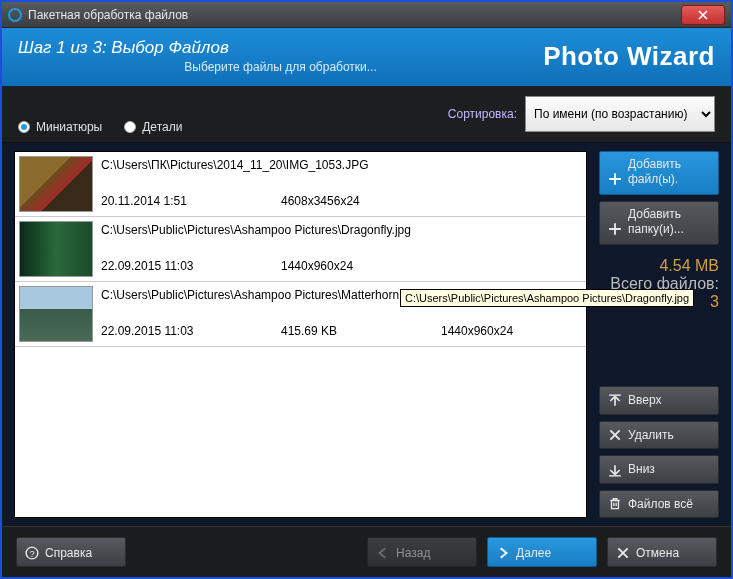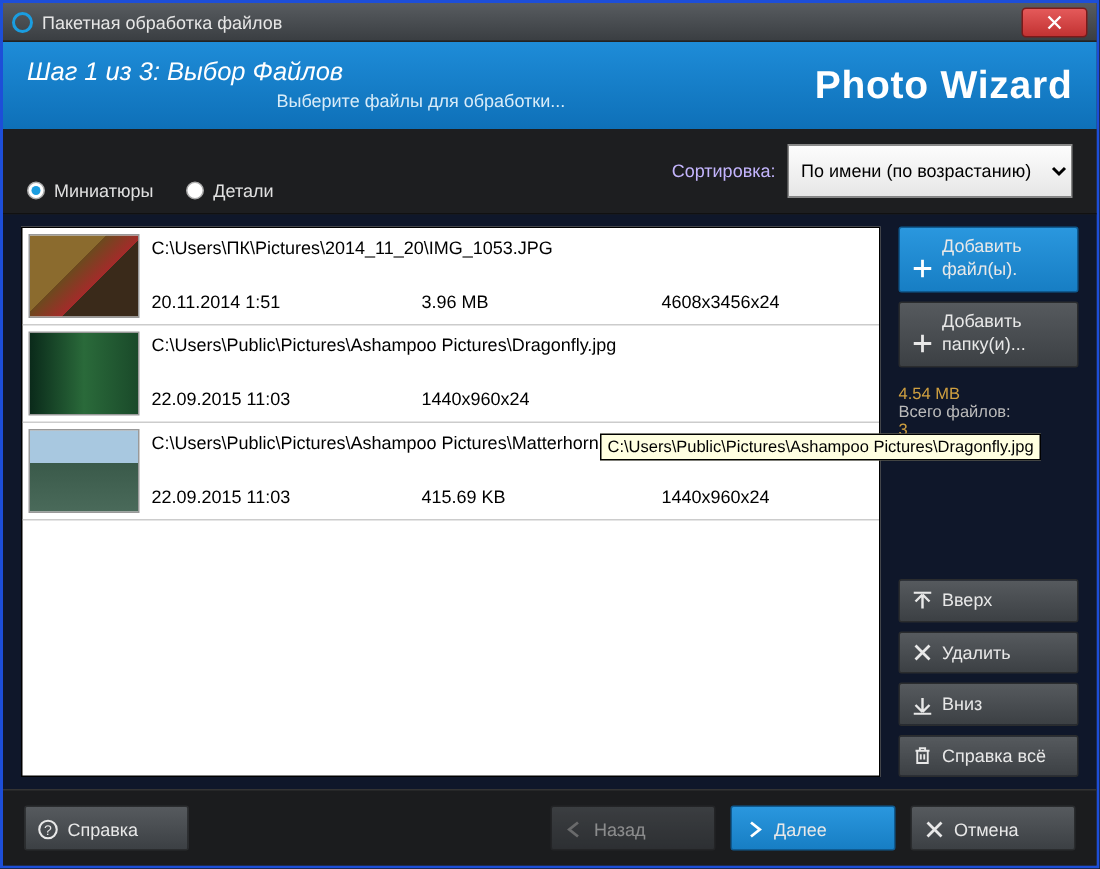--- a/index.html
+++ b/index.html
@@ -37,21 +37,21 @@
 .file-meta { display: flex; }
 .meta-date { width: 180px; }
 .meta-size { width: 160px; }
 .meta-dims { flex: 1; }
 .side { width: 120px; display: flex; flex-direction: column; gap: 6px; }
 .btn { background: linear-gradient(to bottom, #565a5e, #3c4044); border: 1px solid #2a2c2e; color: #e8e8e8; font-size: 12px; padding: 6px 8px; display: flex; align-items: flex-end; gap: 6px; cursor: pointer; border-radius: 2px; text-align: left; }
 .btn.primary { background: linear-gradient(to bottom, #2a97de, #177ec4); border-color: #0f5a90; }
 .btn.big { padding: 8px; height: 44px; }
 .btn .icn { width: 14px; height: 14px; flex-shrink: 0; display: flex; align-items: center; justify-content: center; }
 .btn span.lbl { flex: 1; line-height: 1.2; }
-.stats { text-align: left; color: #d0a040; font-size: 11px; padding: 6px 0 2px; }
+.stats { text-align: right; color: #d0a040; font-size: 16px; padding: 6px 0 2px; }
 .stats-label { color: #bbb; }
 .stats-value { color: #d0a040; }
 .spacer { flex: 1; }
 .footer { background: #1b1c1e; border-top: 1px solid #333; padding: 10px 14px; display: flex; gap: 10px; }
 .footer .btn { min-width: 110px; justify-content: center; height: 30px; }
 .footer-spacer { flex: 1; }
 .btn.disabled { opacity: 0.55; cursor: default; }
 .tooltip { position: absolute; background: #ffffe1; border: 1px solid #000; font-size: 11px; padding: 2px 4px; color: #000; white-space: nowrap; z-index: 10; }
 </style>
 </head>
@@ -98,21 +98,20 @@
   </div>
 
   <div class="body">
     <div class="list-area">
       <div class="file-row">
         <div class="thumb t1"></div>
         <div class="file-info">
           <div class="file-path">C:\Users\ПК\Pictures\2014_11_20\IMG_1053.JPG</div>
           <div class="file-meta">
             <div class="meta-date">20.11.2014 1:51</div>
-            <div class="meta-size">3.96 MB</div>
             <div class="meta-dims">4608x3456x24</div>
           </div>
         </div>
       </div>
       <div class="file-row">
         <div class="thumb t2"></div>
         <div class="file-info">
           <div class="file-path">C:\Users\Public\Pictures\Ashampoo Pictures\Dragonfly.jpg</div>
           <div class="file-meta">
             <div class="meta-date">22.09.2015 11:03</div>
@@ -183,21 +182,21 @@
             </svg>
           </span>
         <span class="lbl">Вниз</span>
       </div>
       <div class="btn">
         <span class="icn">
             <svg viewBox="0 0 12 12">
               <path d="M2 3 H10 M3 3 V10 H9 V3 M4.5 3 V1.5 H7.5 V3 M5 5 V8 M7 5 V8" stroke="#e8e8e8" stroke-width="1.1" fill="none"></path>
             </svg>
           </span>
-        <span class="lbl">Справка всё</span>
+        <span class="lbl">Файлов всё</span>
       </div>
     </div>
   </div>
 
   <div class="footer">
     <div class="btn">
       <span class="icn">
           <svg viewBox="0 0 12 12">
             <circle cx="6" cy="6" r="5" stroke="#e8e8e8" stroke-width="1.2" fill="none"></circle>
             <text x="6" y="9" font-size="8" text-anchor="middle" fill="#e8e8e8">?</text>

